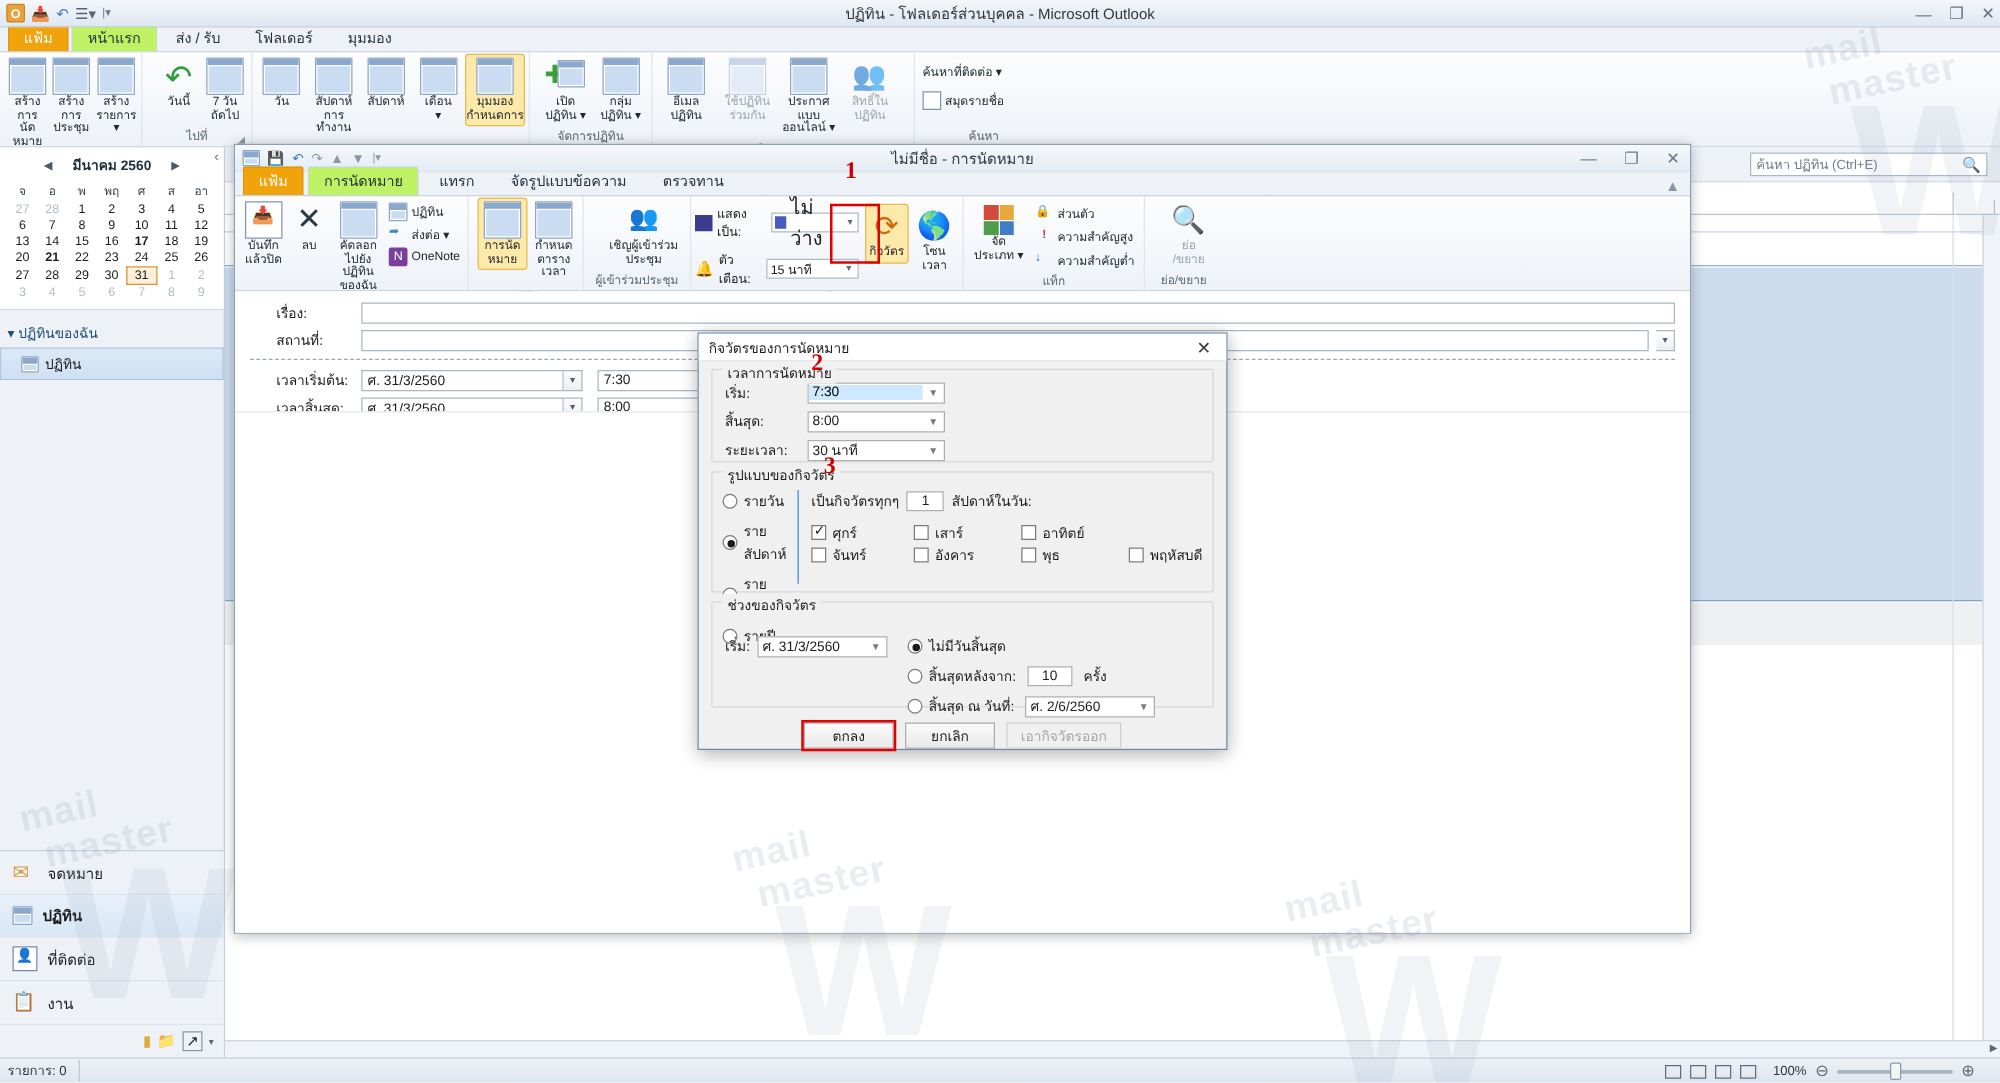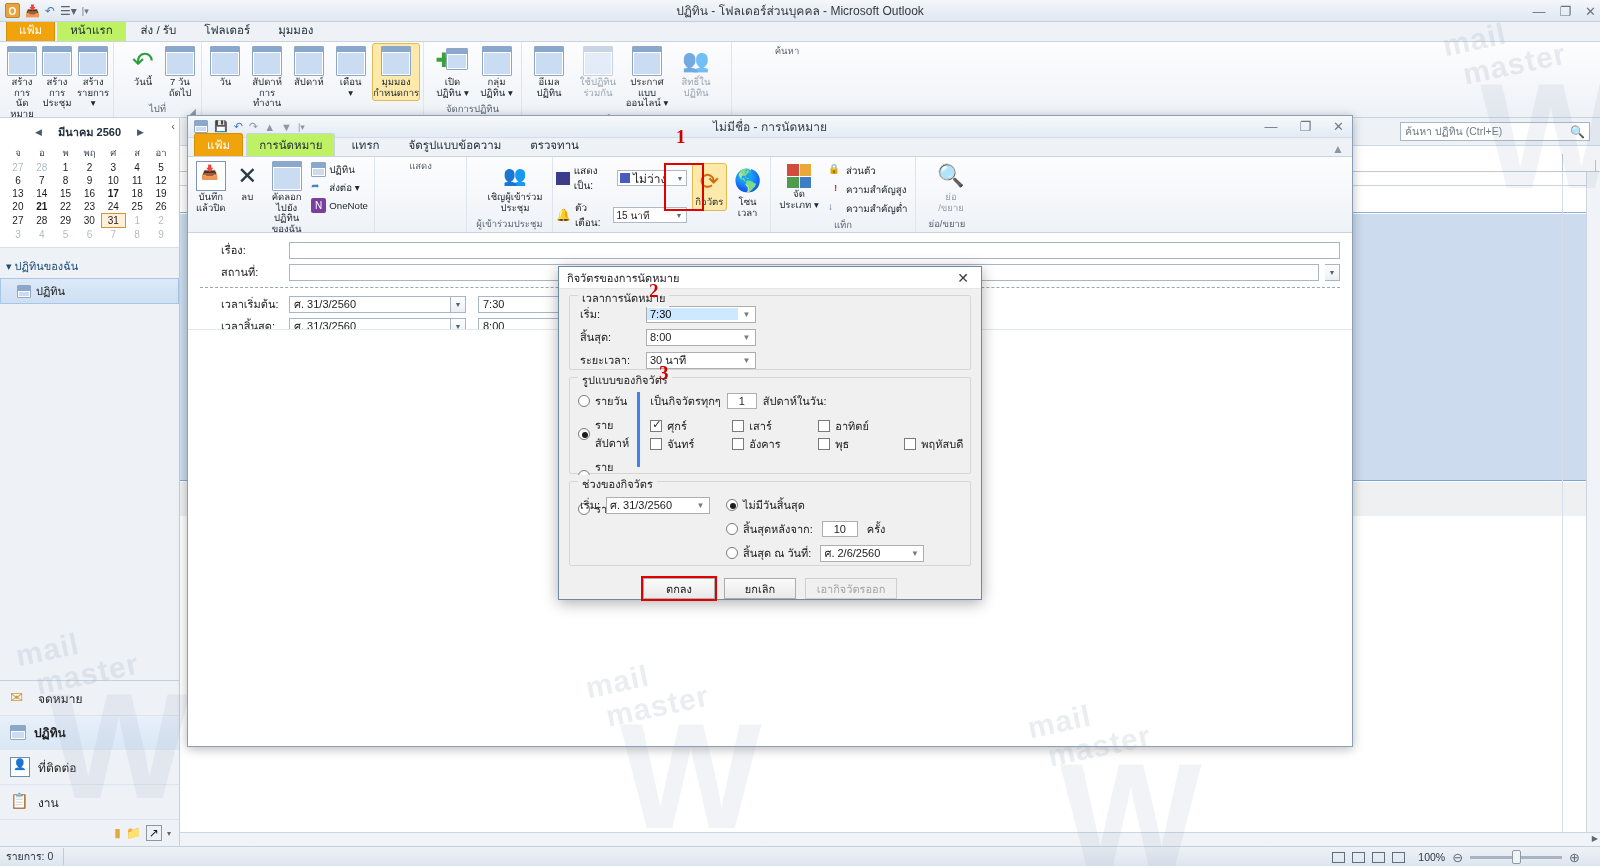--- a/index.html
+++ b/index.html
@@ -319,20 +319,29 @@
         <div class="bigbtn" style="color:#9aa5af;">
           <span class="ic" style="color:#b9bfc6;font-size:22px;line-height:30px;opacity:.6;">👥</span>
           <span style="white-space:pre-line">สิทธิ์ใน
 ปฏิทิน</span>
         </div>
       </div>
       <div class="rgrp-lbl">ใช้ร่วมกัน</div>
     </div>
 
     <div class="rgrp" style="width:110px;border-right:none;">
+      <div class="rgrp-items" style="flex-direction:column;padding-top:6px;gap:6px;">
+        <div class="smallbtn">
+          <span>ค้นหาที่ติดต่อ ▾</span>
+        </div>
+        <div class="smallbtn">
+          <span class="ic" style="background:#fff;border:1px solid #7f97b5;"></span>
+          <span>สมุดรายชื่อ</span>
+        </div>
+      </div>
       <div class="rgrp-lbl">ค้นหา</div>
     </div>
   </div>
 
   <div class="body-area">
 
     <div class="nav">
       <div class="dtnav">
         <div style="position:absolute;right:4px;top:2px;color:#5a6773;font-size:11px;">‹</div>
         <div class="dtnav-hd">
@@ -568,20 +577,36 @@
           <div class="smallbtn">
             <span class="ic" style="background:#7a3f9d;color:#fff;text-align:center;font-size:10px;line-height:15px;border-radius:2px;">N</span>
             <span>OneNote</span>
           </div>
         </div>
       </div>
       <div class="rgrp-lbl">การกระทำ</div>
     </div>
 
     <div class="rgrp" style="width:92px;">
+      <div class="rgrp-items" style="padding-left:4px;">
+        <div class="bigbtn sel">
+          <span class="ic cal-ic">
+              <i class="grid-ic"></i>
+            </span>
+          <span style="white-space:pre-line">การนัด
+หมาย</span>
+        </div>
+        <div class="bigbtn">
+          <span class="ic cal-ic">
+              <i class="grid-ic"></i>
+            </span>
+          <span style="white-space:pre-line">กำหนด
+ตารางเวลา</span>
+        </div>
+      </div>
       <div class="rgrp-lbl">แสดง</div>
     </div>
 
     <div class="rgrp" style="width:86px;">
       <div class="rgrp-items" style="padding-left:14px;">
         <div class="bigbtn" style="width:62px;">
           <span class="ic" style="font-size:19px;line-height:30px;color:#3d7cb8;">👥</span>
           <span style="white-space:pre-line">เชิญผู้เข้าร่วม
 ประชุม</span>
         </div>
@@ -590,21 +615,21 @@
     </div>
 
     <div class="rgrp" style="width:218px;position:relative;">
       <div class="rgrp-items" style="padding-top:5px;">
         <div style="display:flex;flex-direction:column;gap:7px;width:142px;">
           <div style="display:flex;align-items:center;gap:4px;">
             <span style="width:15px;height:13px;background:#3c3c8c;display:inline-block;"></span>
             <span style="font-size:10px;">แสดงเป็น:</span>
             <span style="display:flex;align-items:center;border:1px solid #aeb9c5;background:#fff;height:16px;width:76px;padding:0 2px;gap:3px;">
               <span style="width:10px;height:10px;background:#4a5bbf;display:inline-block;"></span>
-              <span style="font-size:12px;font-family:Liberation Mono, monospace;">ไม่ว่าง</span>
+              <span style="font-size:16px;font-family:Liberation Mono, monospace;">ไม่ว่าง</span>
               <span style="margin-left:auto;font-size:7px;color:#606b77;">▼</span>
             </span>
           </div>
           <div style="display:flex;align-items:center;gap:4px;">
             <span style="font-size:12px;color:#d3a02e;">🔔</span>
             <span style="font-size:10px;">ตัวเตือน:</span>
             <span style="display:flex;align-items:center;border:1px solid #aeb9c5;background:#fff;height:16px;width:82px;padding:0 3px;">
               <span style="font-size:10px;">15 นาที</span>
               <span style="margin-left:auto;font-size:7px;color:#606b77;">▼</span>
             </span>
@@ -739,21 +764,21 @@
         <span class="dcombo">
           <span class="val">30 นาที</span>
           <span class="arrow">▼</span>
         </span>
       </div>
     </div>
 
     <div class="gbox" style="height:97px;padding:14px 8px 6px;">
       <span class="glegend">รูปแบบของกิจวัตร</span>
       <div style="display:flex;gap:10px;height:100%;">
-        <div style="width:82px;border-right:3px solid #3b82f6;padding-right:8px;font-family:Liberation Serif, serif;">
+        <div style="width:82px;border-right:1px solid #3b82f6;padding-right:8px;font-family:Liberation Serif, serif;">
           <div class="opt">
               <span class="radio"></span>
               <span>รายวัน</span>
             </div>
           <div class="opt">
               <span class="radio on"></span>
               <span>รายสัปดาห์</span>
             </div>
           <div class="opt">
               <span class="radio"></span>
@@ -799,21 +824,21 @@
               </span>
             <span style="display:flex;align-items:center;gap:5px;">
                 <span class="chk"></span>
                 <span>พฤหัสบดี</span>
               </span>
           </div>
         </div>
       </div>
     </div>
 
-    <div class="gbox" style="height:85px;padding:14px 10px 6px;">
+    <div class="gbox" style="height:85px;padding:26px 10px 6px;">
       <span class="glegend">ช่วงของกิจวัตร</span>
       <div style="display:flex;gap:16px;">
         <div>
           <div style="display:flex;align-items:center;gap:6px;">
             <span style="font-size:11px;">เริ่ม:</span>
             <span class="dcombo" style="width:104px;">
               <span class="val">ศ. 31/3/2560</span>
               <span class="arrow">▼</span>
             </span>
           </div>

